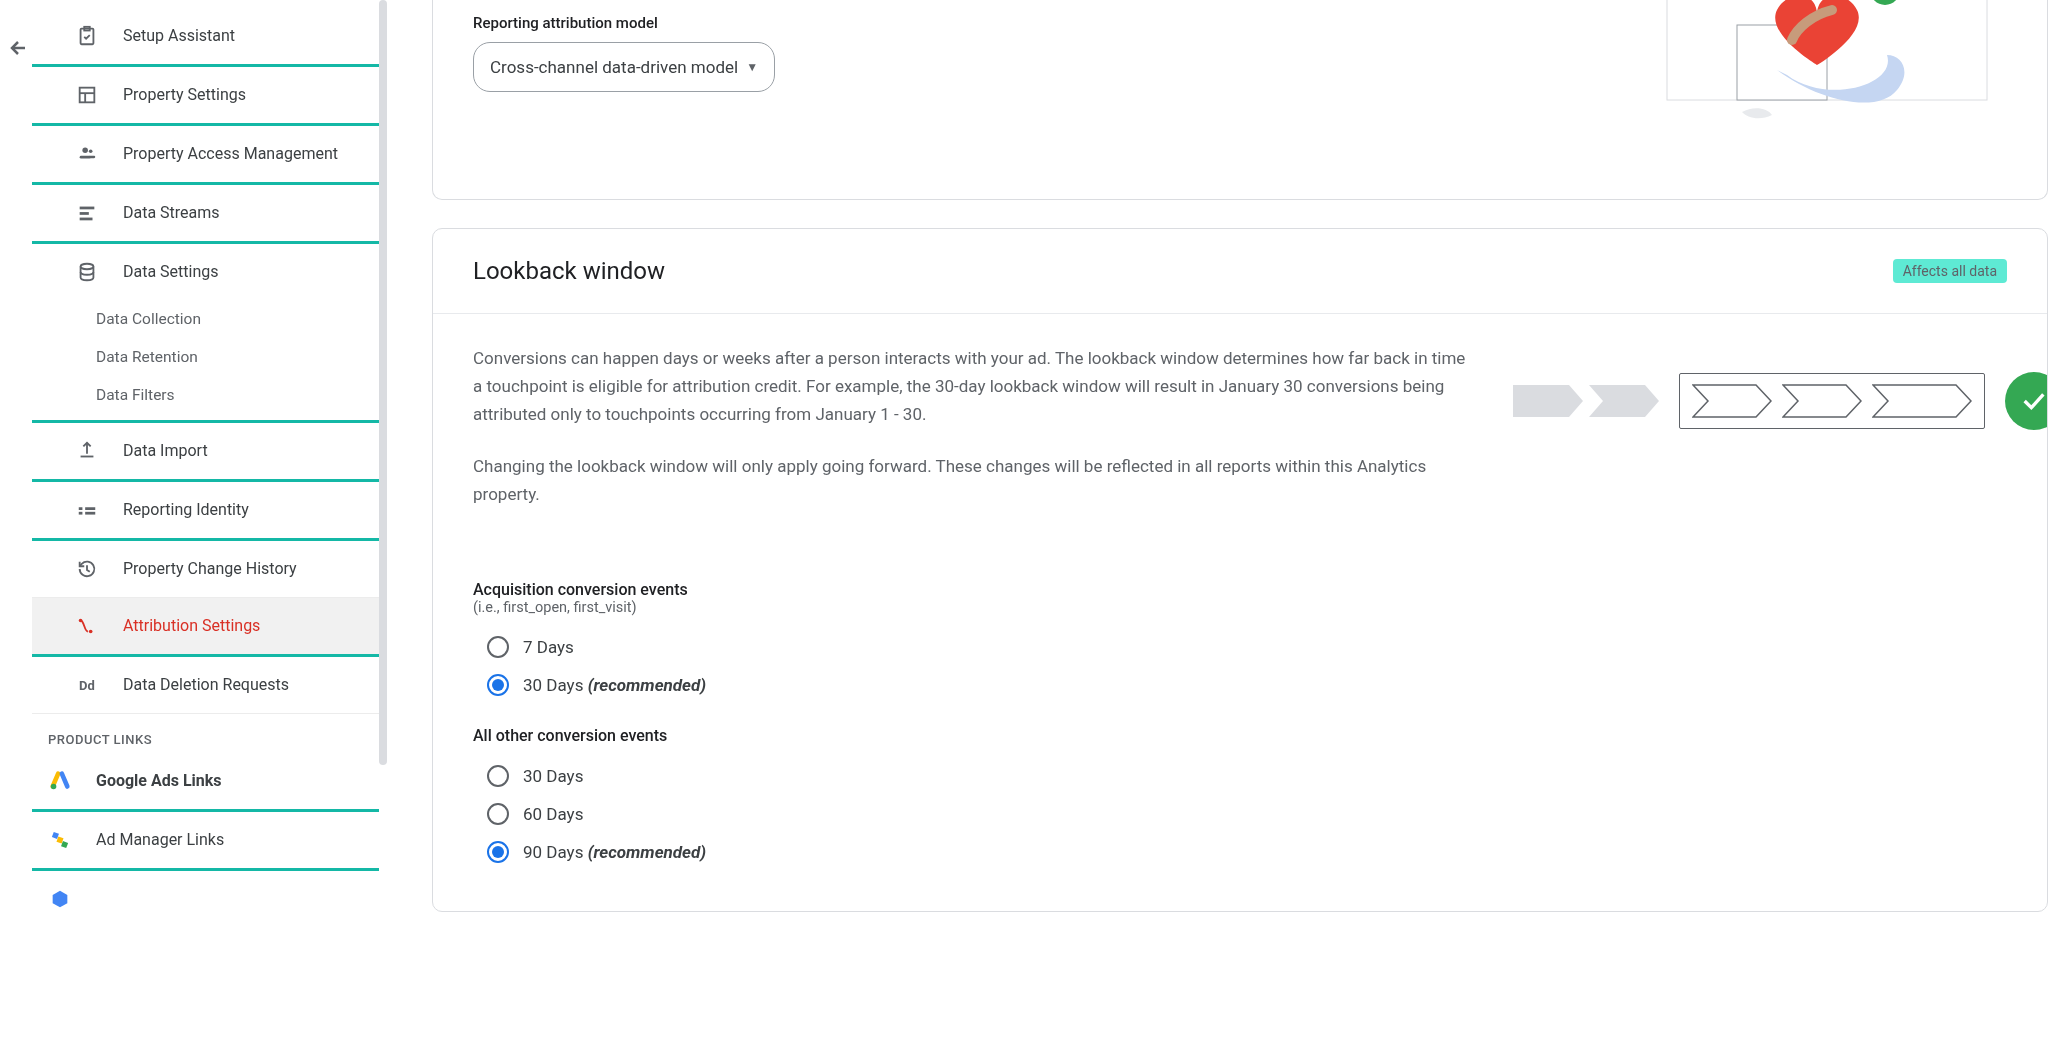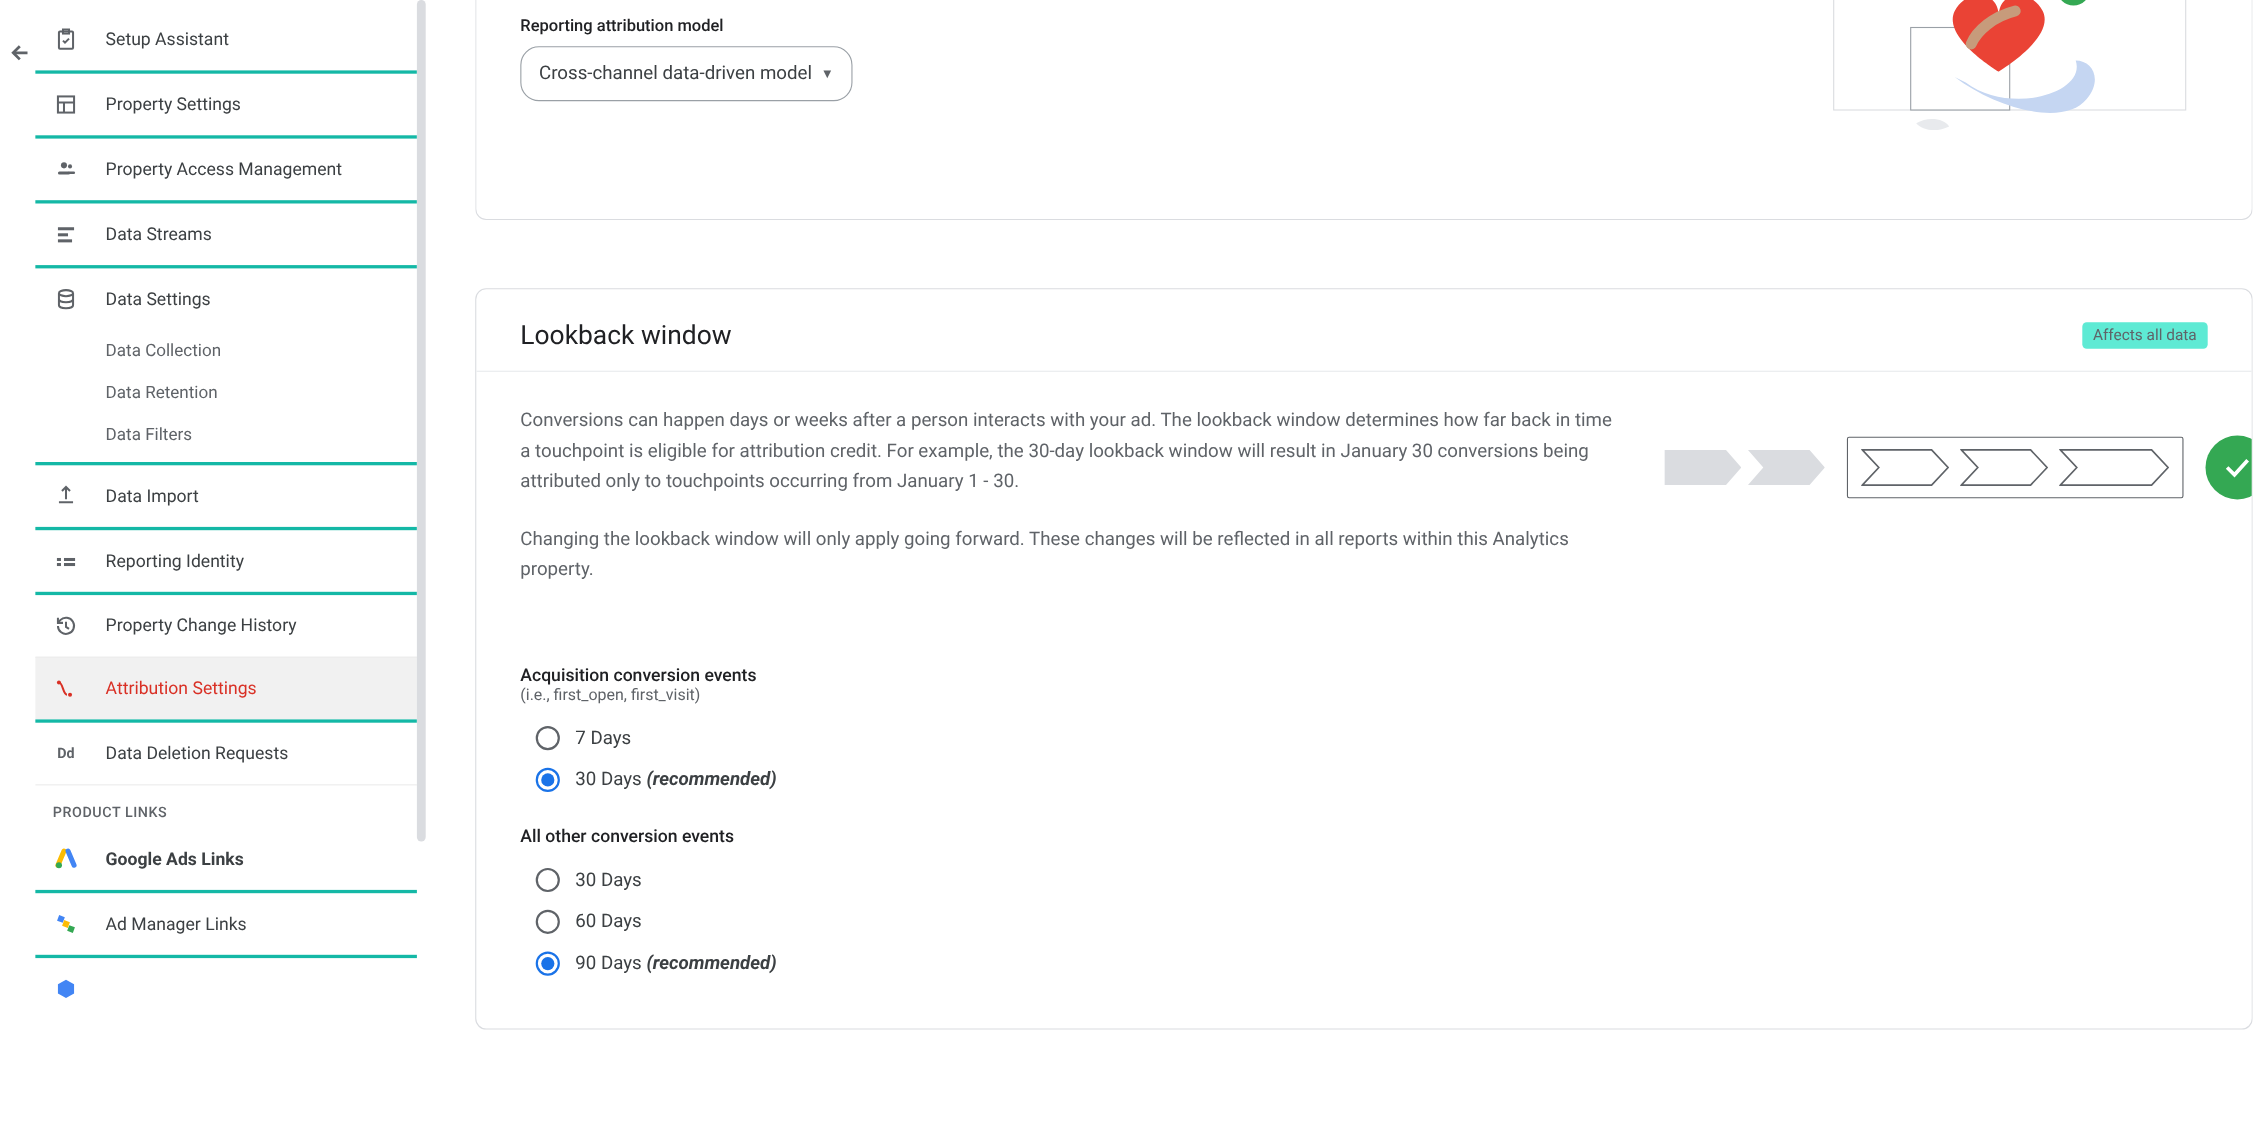--- a/index.html
+++ b/index.html
@@ -68,20 +68,21 @@
     .sb-item.selected {
       background:#f1f1f1;
       color:#d93025;
       border-top:1px solid #ececec;
     }
     .sb-item.selected .sb-label { color:#d93025; }
     .sb-icon {
       width:24px; height:24px;
       display:flex; align-items:center; justify-content:center;
       color:#5f6368;
+      margin-left:27px;
     }
     .sb-item.selected .sb-icon { color:#d93025; }
     .sb-label {
       font-size:16px;
       color:#3c4043;
       line-height:20px;
     }
     .sb-sub {
       padding:10px 12px 10px 64px;
       font-size:15.5px;
@@ -103,21 +104,21 @@
     .main {
       flex:1;
       padding-left:45px;
       padding-right:0;
       overflow: hidden;
     }
     .card-top {
       border:1px solid #dadce0;
       border-radius:10px;
       padding:0 40px 32px 40px;
-      margin-bottom:62px;
+      margin-bottom:28px;
       position:relative;
       min-height:200px;
     }
     .field-label {
       font-size:15px;
       font-weight:500;
       color:#202124;
       margin-bottom:10px;
     }
     .dropdown {
@@ -144,21 +145,21 @@
     }
     .card-lookback {
       border:1px solid #dadce0;
       border-radius:10px;
       overflow:hidden;
     }
     .lb-head {
       display:flex;
       align-items:center;
       justify-content:space-between;
-      padding:28px 40px 18px 40px;
+      padding:28px 40px 28px 40px;
       border-bottom:1px solid #e8eaed;
     }
     .lb-title {
       font-size:24px;
       color:#202124;
       font-weight:400;
     }
     .badge-affects {
       background:#5eead4;
       color:#5f6368;

